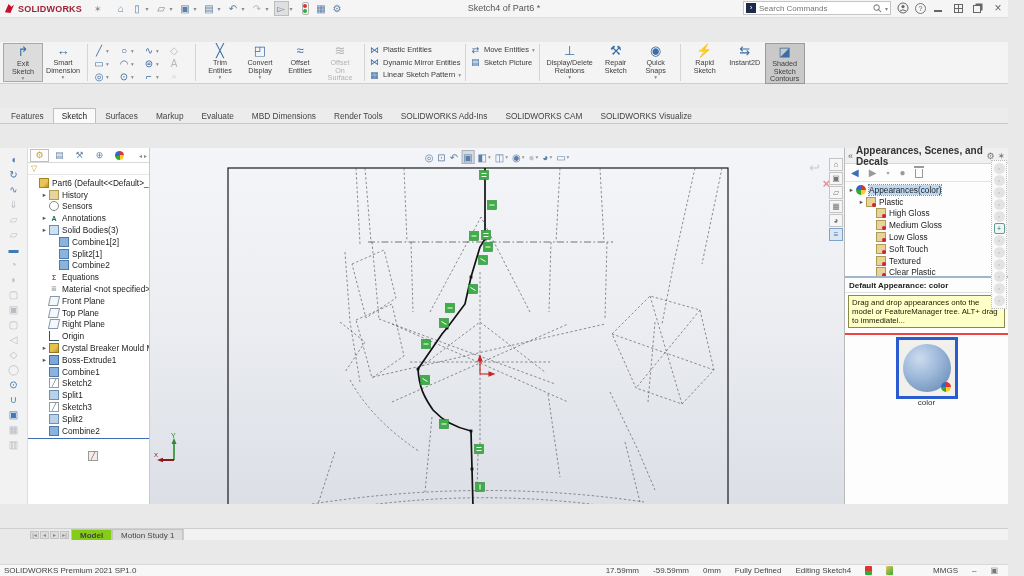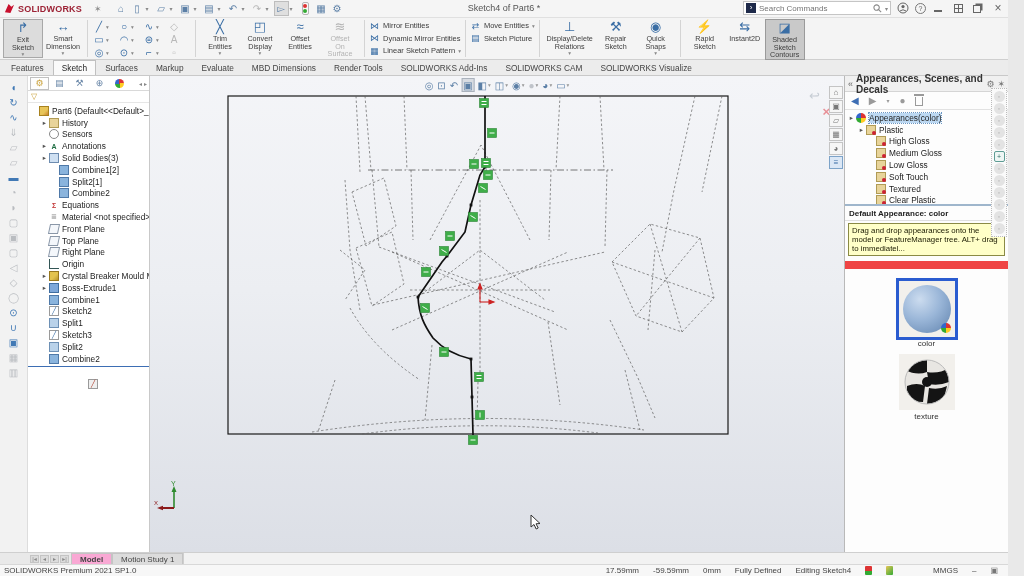--- a/index.html
+++ b/index.html
@@ -1,18 +1,18 @@
 <!DOCTYPE html>
 <html><head>
 <meta charset="utf-8">
 <style>
   * { margin:0; padding:0; box-sizing:border-box; }
   html,body { width:1024px; height:576px; overflow:hidden;
     font-family:"Liberation Sans", sans-serif; font-size:9px; color:#333; background:#e9e9e9; }
-  .app { position:relative; width:1008px; height:576px; display:flex; flex-direction:column; }
+  .app { position:relative; width:1008px; height:576px; display:flex; flex-direction:column;gap:24px; }
 
   
   .titlebar { height:18px; background:#f5f5f5; display:flex; align-items:center; position:relative; border-bottom:1px solid #e0e0e0; }
   .logo { display:flex; align-items:center; gap:3px; padding:0 6px 0 4px; }
   .logo-mark { width:11px; height:11px; }
   .logo-text { font-weight:bold; font-size:9px; color:#9d2235; letter-spacing:.2px; }
   .menu-item { padding:0 7px; font-size:8.5px; color:#444; cursor:default; }
   .pin-glyph { color:#8a8a8a; font-size:9px; padding:0 6px; }
   .qat { display:flex; align-items:center; gap:1px; margin-left:6px; }
   .qat .qbtn { min-width:15px; height:15px; display:flex; align-items:center; justify-content:center;
@@ -128,37 +128,37 @@
   .trash::before { content:""; position:absolute; left:-2px; top:-3px; width:10px; height:1.5px; background:#9a9a9a; }
   .tp-tree { height:96px; border-bottom:2px solid #9fb6cc; position:relative; overflow:hidden; padding-top:2px; }
   .tp-row { display:flex; align-items:center; height:11.8px; font-size:8.3px; color:#222; white-space:nowrap; }
   .tp-row.selected .tlabel { background:#bcd8f2; outline:1px dotted #6a96c2; }
   .ti-appearances { border-radius:50%; background:conic-gradient(#d33 0 25%,#fc2 0 50%,#3a3 0 75%,#36c 0 100%); width:9px; height:9px; }
   .ti-appfolder { background:#e8d49a; border:1px solid #b09b55; position:relative; }
   .ti-appfolder::after { content:""; position:absolute; right:-1px; bottom:-1px; width:4px; height:4px; border-radius:50%; background:#c23; }
   .tp-scroll { position:absolute; right:0; top:0; bottom:0; width:10px; background:#f0f0f0; border-left:1px solid #ddd; display:flex; flex-direction:column; justify-content:space-between; align-items:center; font-size:6px; color:#777; }
   .tp-default { font-size:8px; font-weight:bold; color:#222; padding:3px 4px 2px; border-bottom:1px solid #e0e0e0; }
   .tp-tip { margin:2px 3px; background:#ffffc8; border:1px solid #8a8a45; font-size:7.8px; color:#1a1a00; padding:2px 3px; line-height:9px; }
-  .tp-thumbs { flex:1; display:flex; flex-direction:column; align-items:center; padding-top:12px; gap:6px; border-top:8px solid #ef4444; margin-top:3px; }
+  .tp-thumbs { flex:1; display:flex; flex-direction:column; align-items:center; padding-top:5px; gap:6px; border-top:2px solid #ef4444; margin-top:3px; }
   .thumb { display:flex; flex-direction:column; align-items:center; gap:2px; }
   .thumb-img { width:56px; height:56px; background:#f2f0ec; position:relative; display:flex; align-items:center; justify-content:center; }
   .thumb-img.sel { outline:3px solid #2a5cd0; }
   .sphere-color { width:48px; height:48px; border-radius:50%; background:radial-gradient(circle at 35% 30%, #ccdcef 0%, #9ab6d8 45%, #5f82ad 100%); }
   .cw-badge { position:absolute; right:4px; bottom:4px; width:10px; height:10px; border-radius:50%; background:conic-gradient(#d33 0 25%,#fc2 0 50%,#3a3 0 75%,#36c 0 100%); }
   .thumb-label { font-size:8px; color:#333; }
   .tp-strip { position:absolute; right:1px; top:12px; width:16px; border:1px dotted #bbb; background:#fafafa; display:flex; flex-direction:column; align-items:center; padding:2px 0; gap:1px; z-index:7; }
   .tps { width:11px; height:11px; border-radius:50%; background:#e3e3e3; color:#aaa; font-size:7px; display:flex; align-items:center; justify-content:center; }
   .tps.active { background:#eef6f4; border:1px solid #5e9c94; color:#2e6e66; border-radius:2px; }
 
   
   .bottombar { height:12px; background:#e9e9e9; display:flex; align-items:stretch; border-top:1px solid #cfcfcf; }
   .mnav { display:flex; align-items:center; gap:1px; padding:0 2px 0 30px; }
   .mnav span { font-size:6px; color:#888; background:#dcdcdc; border:1px solid #c4c4c4; width:9px; height:8px; line-height:7px; text-align:center; }
   .mtab { padding:0 8px; font-size:8px; display:flex; align-items:center; border:1px solid #c4c4c4; border-bottom:none; background:#dcdcdc; color:#444; }
-  .mtab.active { background:#f9a8d4; font-weight:bold; }
+  .mtab.active { background:#84cc16; font-weight:bold; }
   .bb-fill { flex:1; background:#f2f2f2; border-left:1px solid #cfcfcf; }
   .statusbar { height:12px; background:#f7f7f7; border-top:1px solid #d8d8d8; display:flex; align-items:center; font-size:8px; color:#444; padding:0 4px; }
   .sb-right { margin-left:auto; display:flex; align-items:center; gap:14px; padding-right:6px; }
   .sb-chip { width:7px; height:9px; border-radius:1px; }
   .sb-ic { font-size:8px; color:#777; }
 </style>
 </head>
 <body>
 
 <div class="app">
@@ -316,21 +316,21 @@
           <span class="bico">≋</span>
           <span class="blbl">Offset
 On
 Surface</span>
         </div>
     </div>
     <div class="rsep"></div>
     <div class="rgroup rowsgrp">
       <div class="rowbtn">
           <span class="rico">⋈</span>
-          <span>Mirror Entities</span>
+          <span>Plastic Entities</span>
         </div>
       <div class="rowbtn">
           <span class="rico">⋈</span>
           <span>Dynamic Mirror Entities</span>
         </div>
       <div class="rowbtn">
           <span class="rico">▦</span>
           <span>Linear Sketch Pattern</span>
           <span class="edd">▾</span>
         </div>
@@ -861,41 +861,20 @@
       <div class="tp-default">Default Appearance: color</div>
       <div class="tp-tip">Drag and drop appearances onto the model or FeatureManager tree.  ALT+ drag to immediatel...</div>
       <div class="tp-thumbs">
         <div class="thumb">
           <div class="thumb-img sel">
               <div class="sphere-color"></div>
               <span class="cw-badge"></span>
             </div>
           <span class="thumb-label">color</span>
         </div>
-        <div class="thumb">
-          <div class="thumb-img">
-            <svg width="48" height="48" viewBox="0 0 48 48">
-              <defs>
-                  <clipPath id="sp">
-                    <circle cx="24" cy="24" r="22"></circle>
-                  </clipPath>
-                </defs>
-              <circle cx="24" cy="24" r="22" fill="#e8e6e2"></circle>
-              <g clip-path="url(#sp)" fill="#141414">
-                <path d="M2 12 Q14 18 24 14 L24 2 Q12 0 2 6 Z"></path>
-                  <path d="M24 14 Q36 16 46 10 L46 24 Q36 28 26 26 Z"></path>
-                <path d="M4 28 Q14 24 22 28 L20 44 Q10 44 4 38 Z"></path>
-                  <path d="M26 30 Q36 32 44 28 L40 44 Q32 48 24 46 Z"></path>
-                <circle cx="24" cy="24" r="5"></circle>
-              </g>
-              <circle cx="24" cy="24" r="22" fill="none" stroke="#bbb"></circle>
-            </svg>
-          </div>
-          <span class="thumb-label">texture</span>
-        </div>
       </div>
       <div class="tp-strip">
         <span class="tps">◦</span>
           <span class="tps">◦</span>
         <span class="tps">◦</span>
           <span class="tps">◦</span>
         <span class="tps">◦</span>
           <span class="tps active">+</span>
         <span class="tps">◦</span>
           <span class="tps">◦</span>

